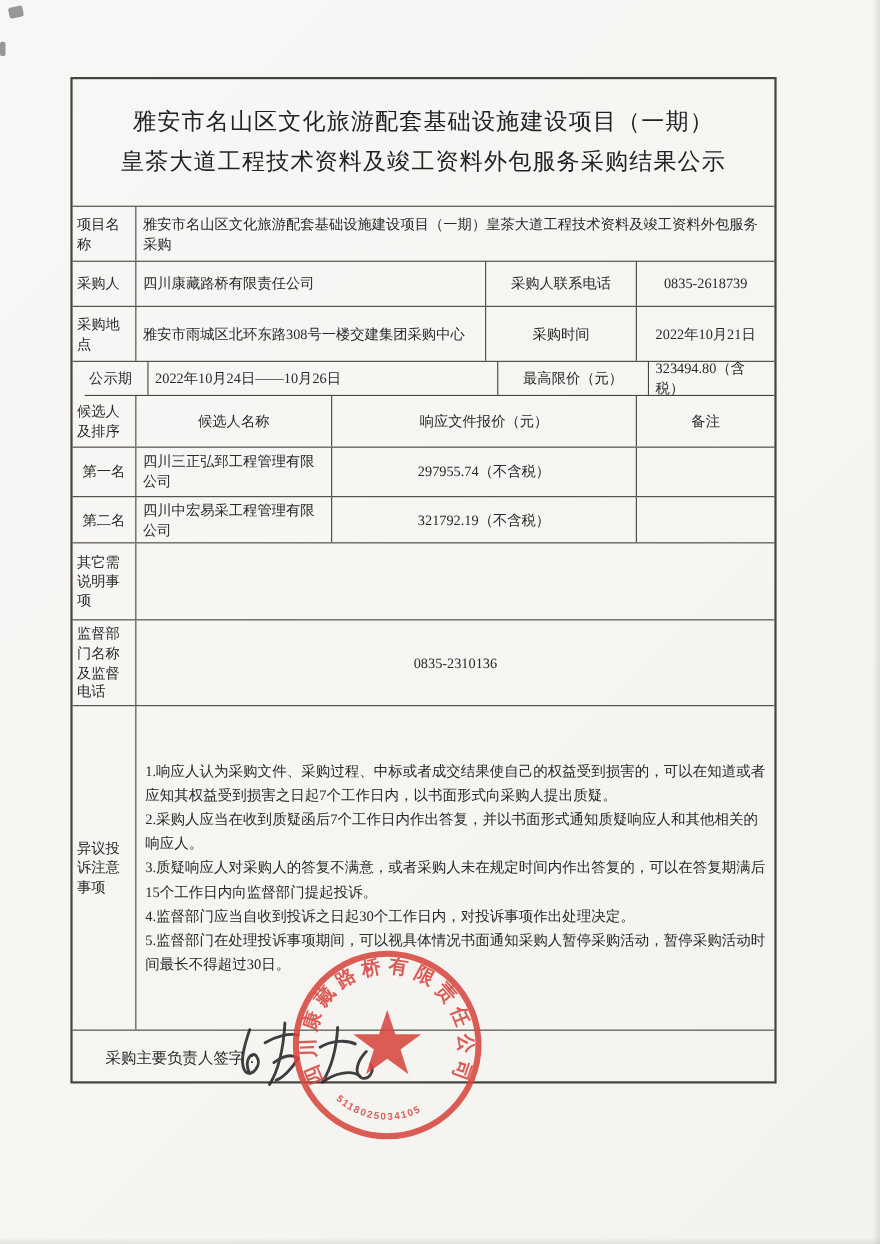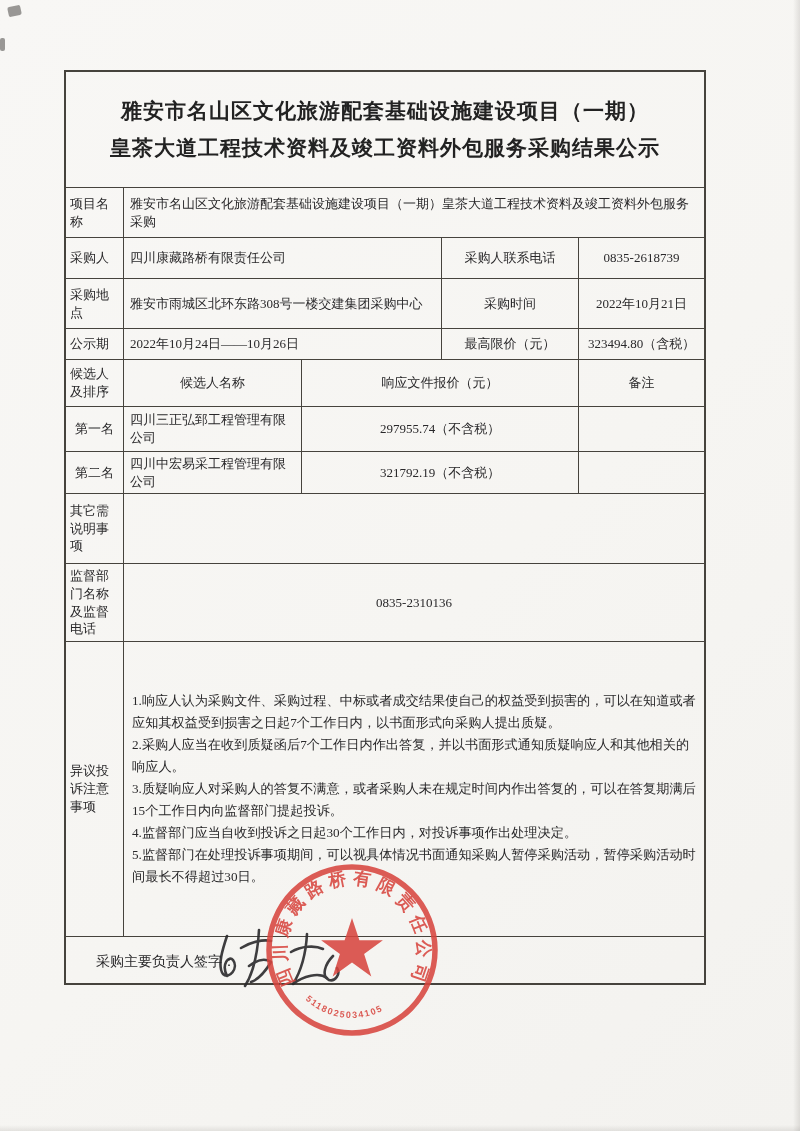--- a/index.html
+++ b/index.html
@@ -22,25 +22,25 @@
      padding:3px 6px;font-size:13px;line-height:1.38;}
   .c.last{border-right:none;flex:1 1 auto;}
   .lab{width:58px;flex:0 0 58px;padding:3px 4px;}
   .w-main{width:318px;flex:0 0 318px;}
   .w-mid{width:137px;flex:0 0 137px;justify-content:center;text-align:center;}
   .w-name{width:178px;flex:0 0 178px;}
   .w-quote{width:277px;flex:0 0 277px;justify-content:center;text-align:center;}
   .center{justify-content:center;text-align:left;}
   .r-title{height:116px;align-items:center;justify-content:center;}
   .title{width:100%;text-align:center;font-family:"Liberation Sans",sans-serif;
-         font-weight:bold;font-size:21px;line-height:1.75;letter-spacing:1px;color:#222;}
+         font-weight:normal;font-size:21px;line-height:1.75;letter-spacing:1px;color:#222;}
   .r-project{height:50px;}
   .r-purchaser{height:41px;}
   .r-location{height:50px;}
-  .r-publicity{height:31px;}
+  .r-publicity{height:31px;margin-left:11px;}
   .r-candhead{height:47px;}
   .r-cand1{height:45px;}
   .r-cand2{height:42px;}
   .r-other{height:70px;}
   .r-superv{height:78px;}
   .superv-stack{flex:1 1 auto;display:flex;flex-direction:column;}
   .superv-stack .sub{flex:1 1 50%;display:flex;align-items:center;justify-content:center;
         font-size:13px;box-sizing:border-box;}
   .superv-stack .sub.first{border-bottom:1.5px solid #46433d;}
   .r-objection{height:295px;}

